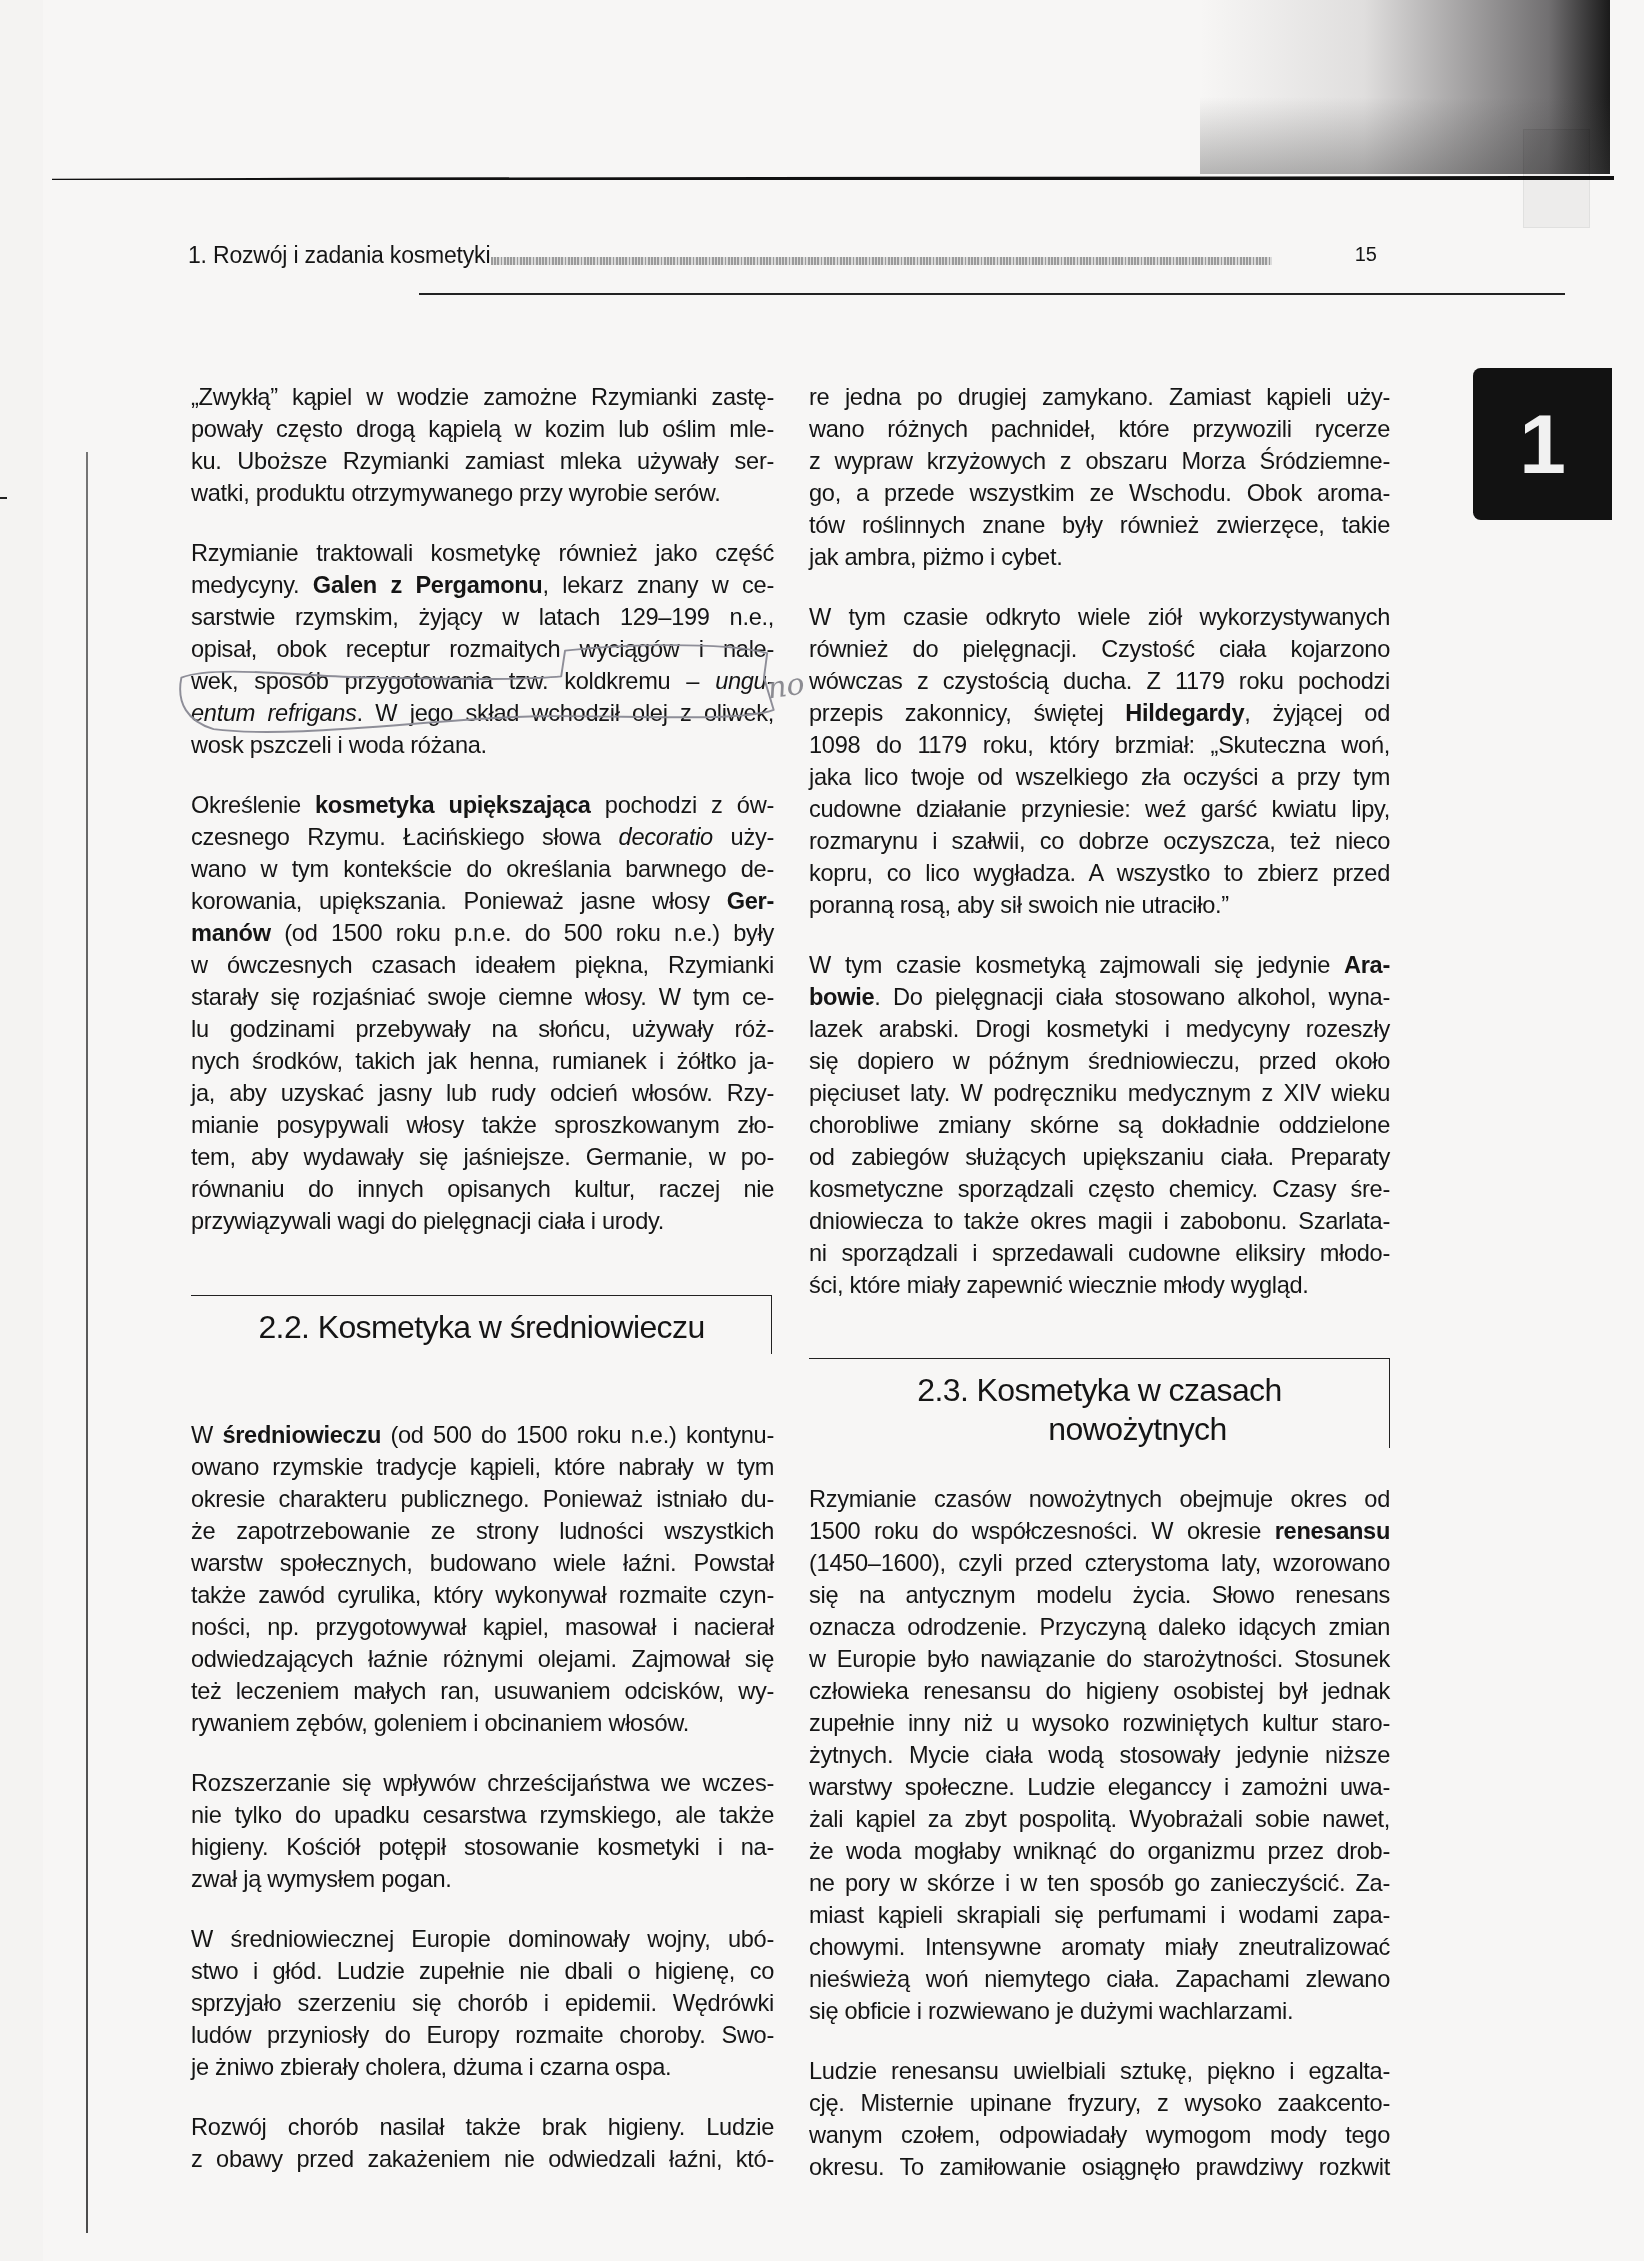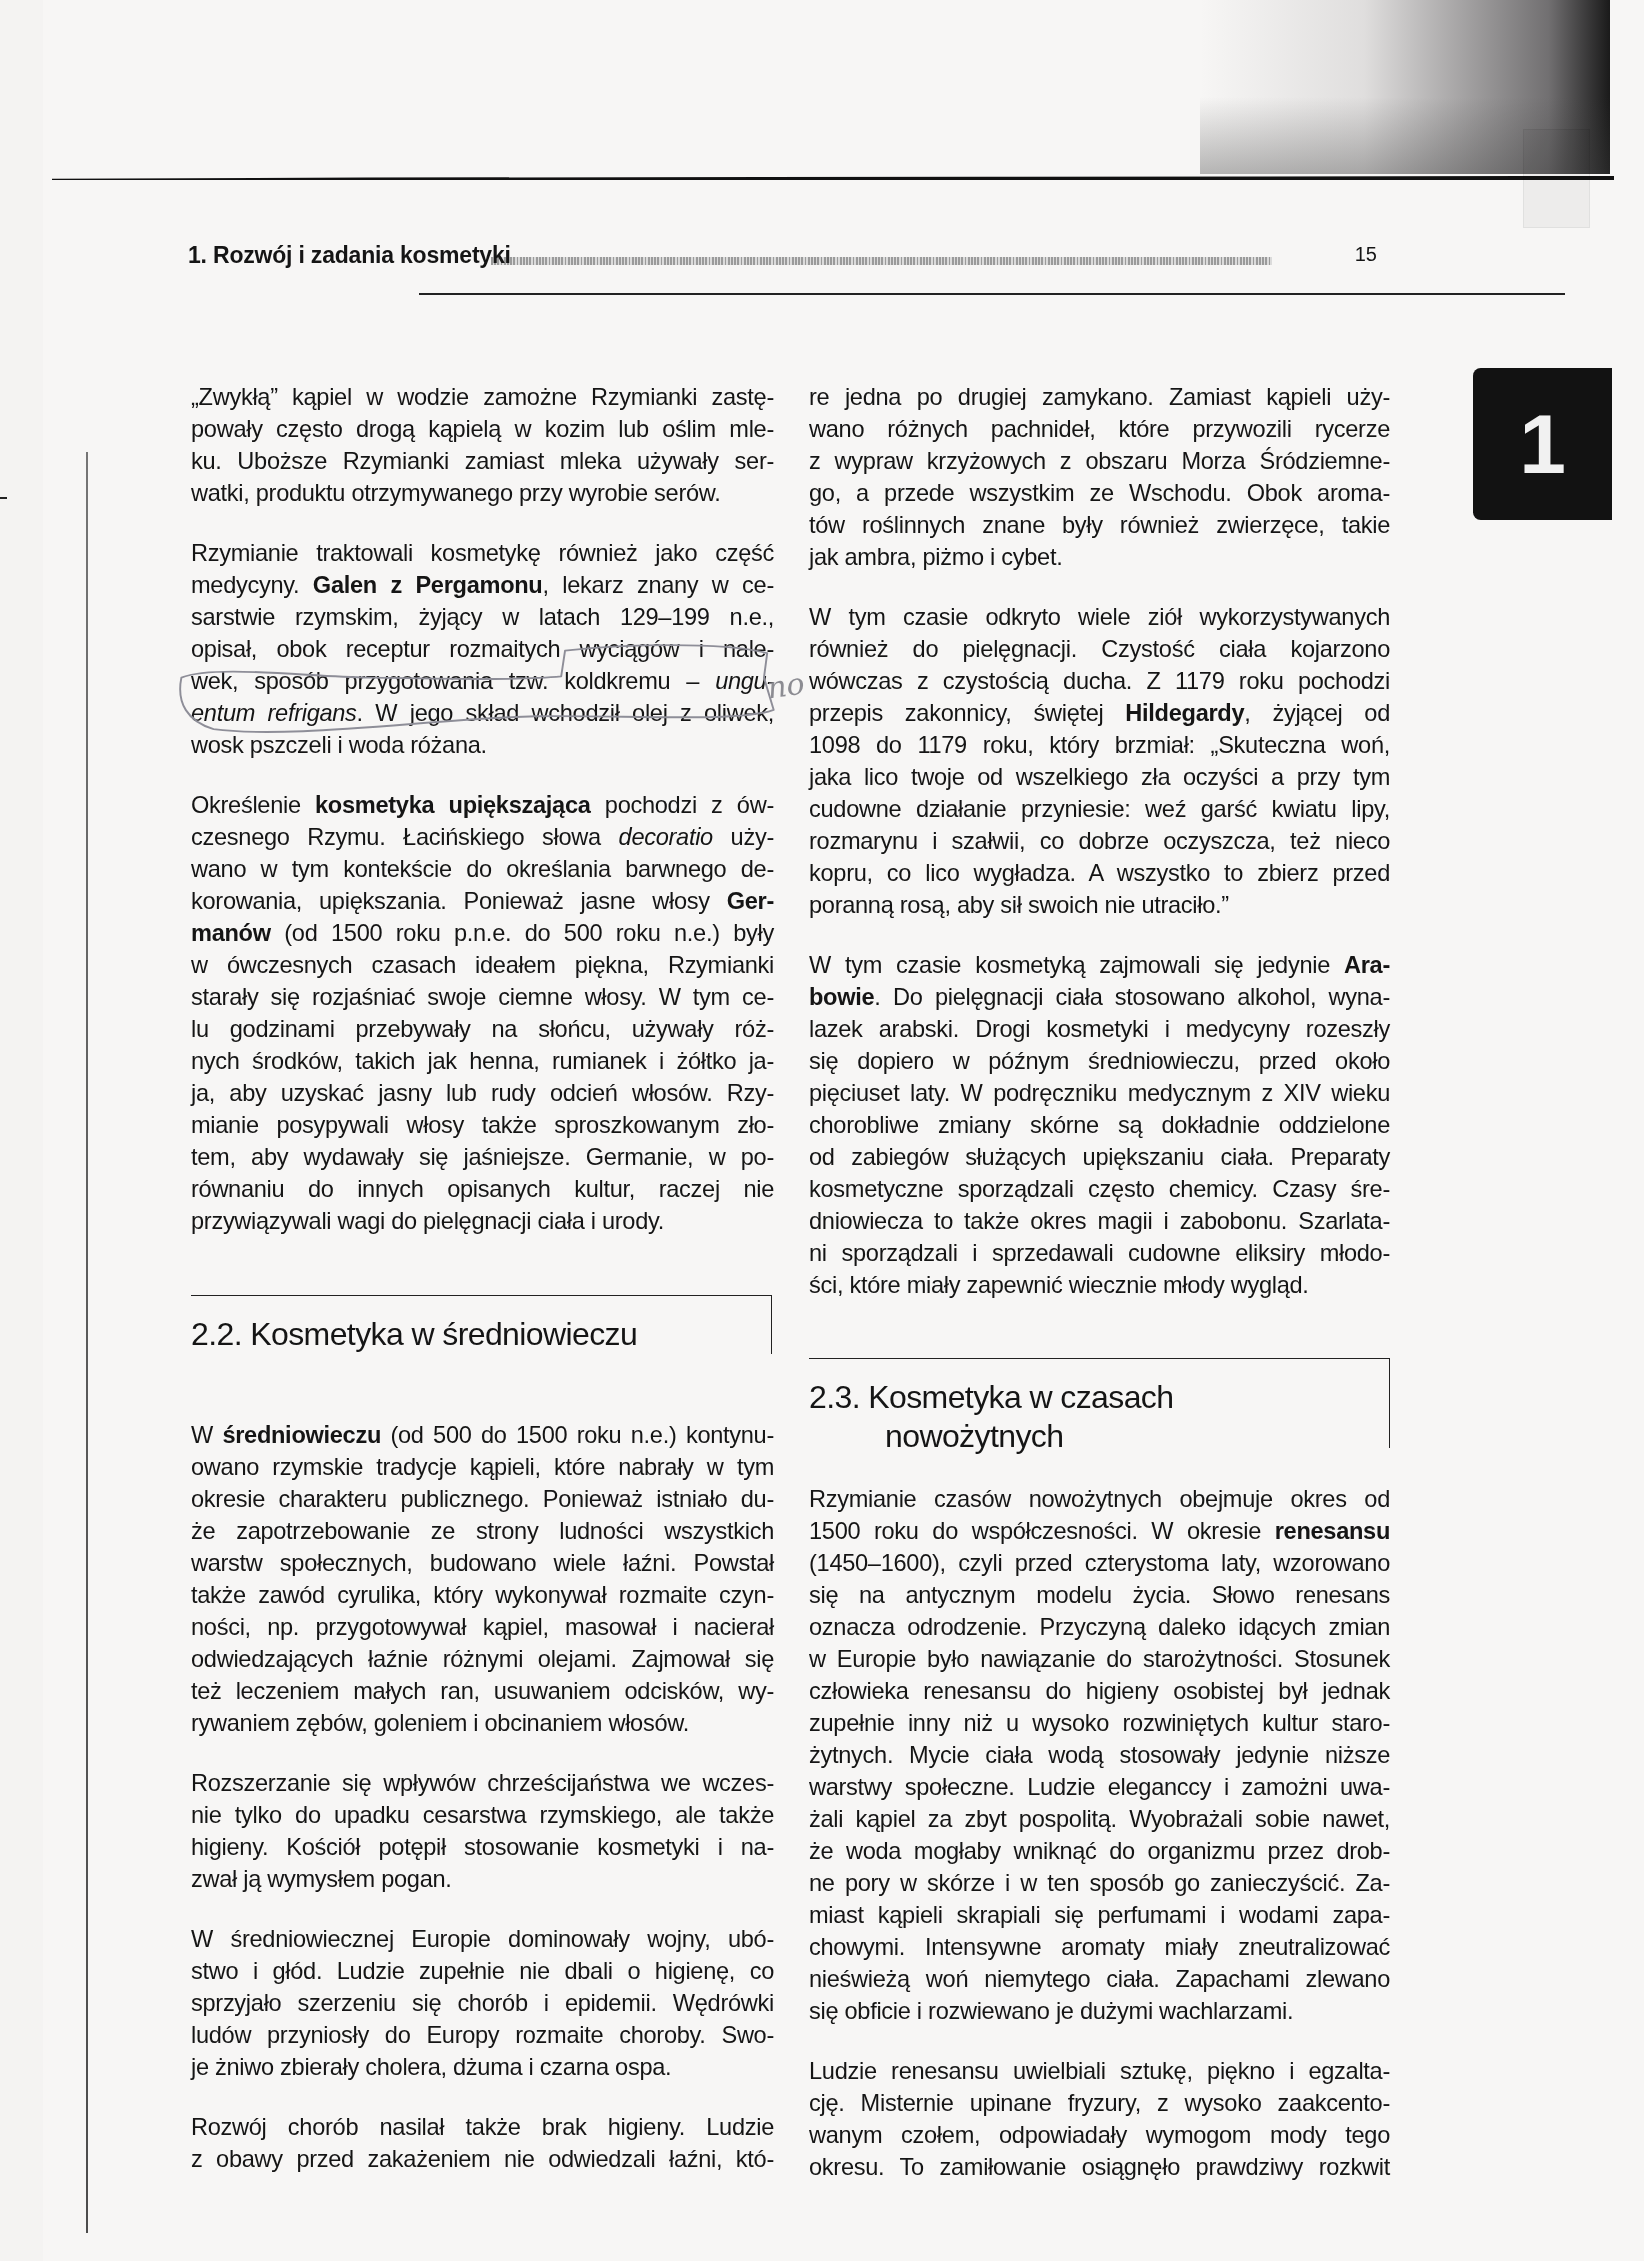--- a/index.html
+++ b/index.html
@@ -32,21 +32,21 @@
     opacity: 0.8;
   }
   .margin-tick {
     position: absolute; left: 0; top: 497px; width: 6.5px; height: 1.9px; background:#222;
   }
 
   .running-header {
     position: absolute; left: 188px; top: 234px; width: 1189px; height: 61px;
   }
   .running-header .title {
-    position: absolute; left: 0; top: 7.7px; font-size: 23px; letter-spacing: -0.2px; white-space: nowrap; font-weight: bold;
+    position: absolute; left: 0; top: 7.7px; font-size: 23px; letter-spacing: -0.2px; white-space: nowrap;
   }
   .hatch-bar {
     position: absolute; left: 303px; top: 23px; width: 781px; height: 7.7px;
     background: repeating-linear-gradient(90deg, #8a8a8a 0 1.9px, #d6d6d6 1.9px 3.2px);
     opacity: 0.85;
   }
   .header-underline {
     position: absolute; left: 231px; top: 59px; width: 1146px; height: 1.9px; background: #222;
   }
   .page-number {
@@ -71,21 +71,21 @@
   .col-left { left: 191px; top: 376px; width: 583px; }
   .col-right { left: 809px; top: 376px; width: 581px; }
   .para { margin: 5px 0 28px 0; text-align-last: left; }
   .para .line { display: block; text-align: justify; text-align-last: justify; white-space: nowrap; }
   .para .line.last { text-align-last: left; }
   b { font-weight: 700; }
   i { font-style: italic; }
 
   .section-heading {
     position: relative; font-size: 32px; line-height: 39px; font-weight: 400;
-    letter-spacing: -0.6px; margin: 0; padding-top: 20px;
+    letter-spacing: -0.6px; margin: 0; padding-top: 13px; text-align: center;
   }
   .heading-box {
     position: absolute; border-top: 1.9px solid #222; border-right: 1.9px solid #222;
   }
   .h22-wrap { position: absolute; left: 191px; top: 1295px; width: 581px; }
   .h22-box { left: 0; top: 0; width: 580px; height: 58px; }
   .h23-wrap { position: absolute; left: 809px; top: 1358px; width: 581px; }
   .h23-box { left: 0; top: 0; width: 580px; height: 89px; }
   .h23-indent { padding-left: 76px; }
 

